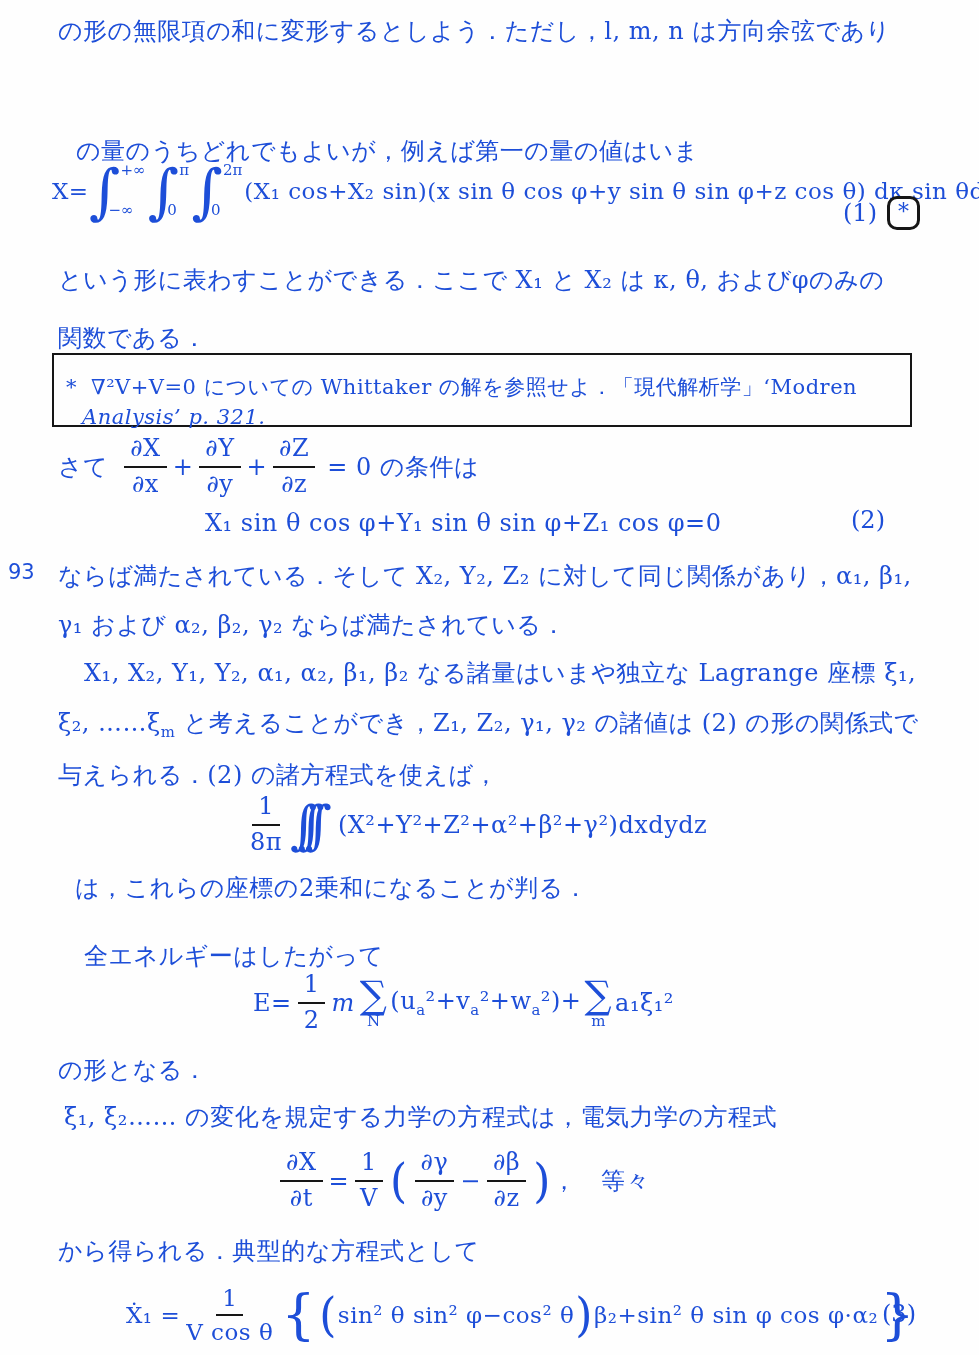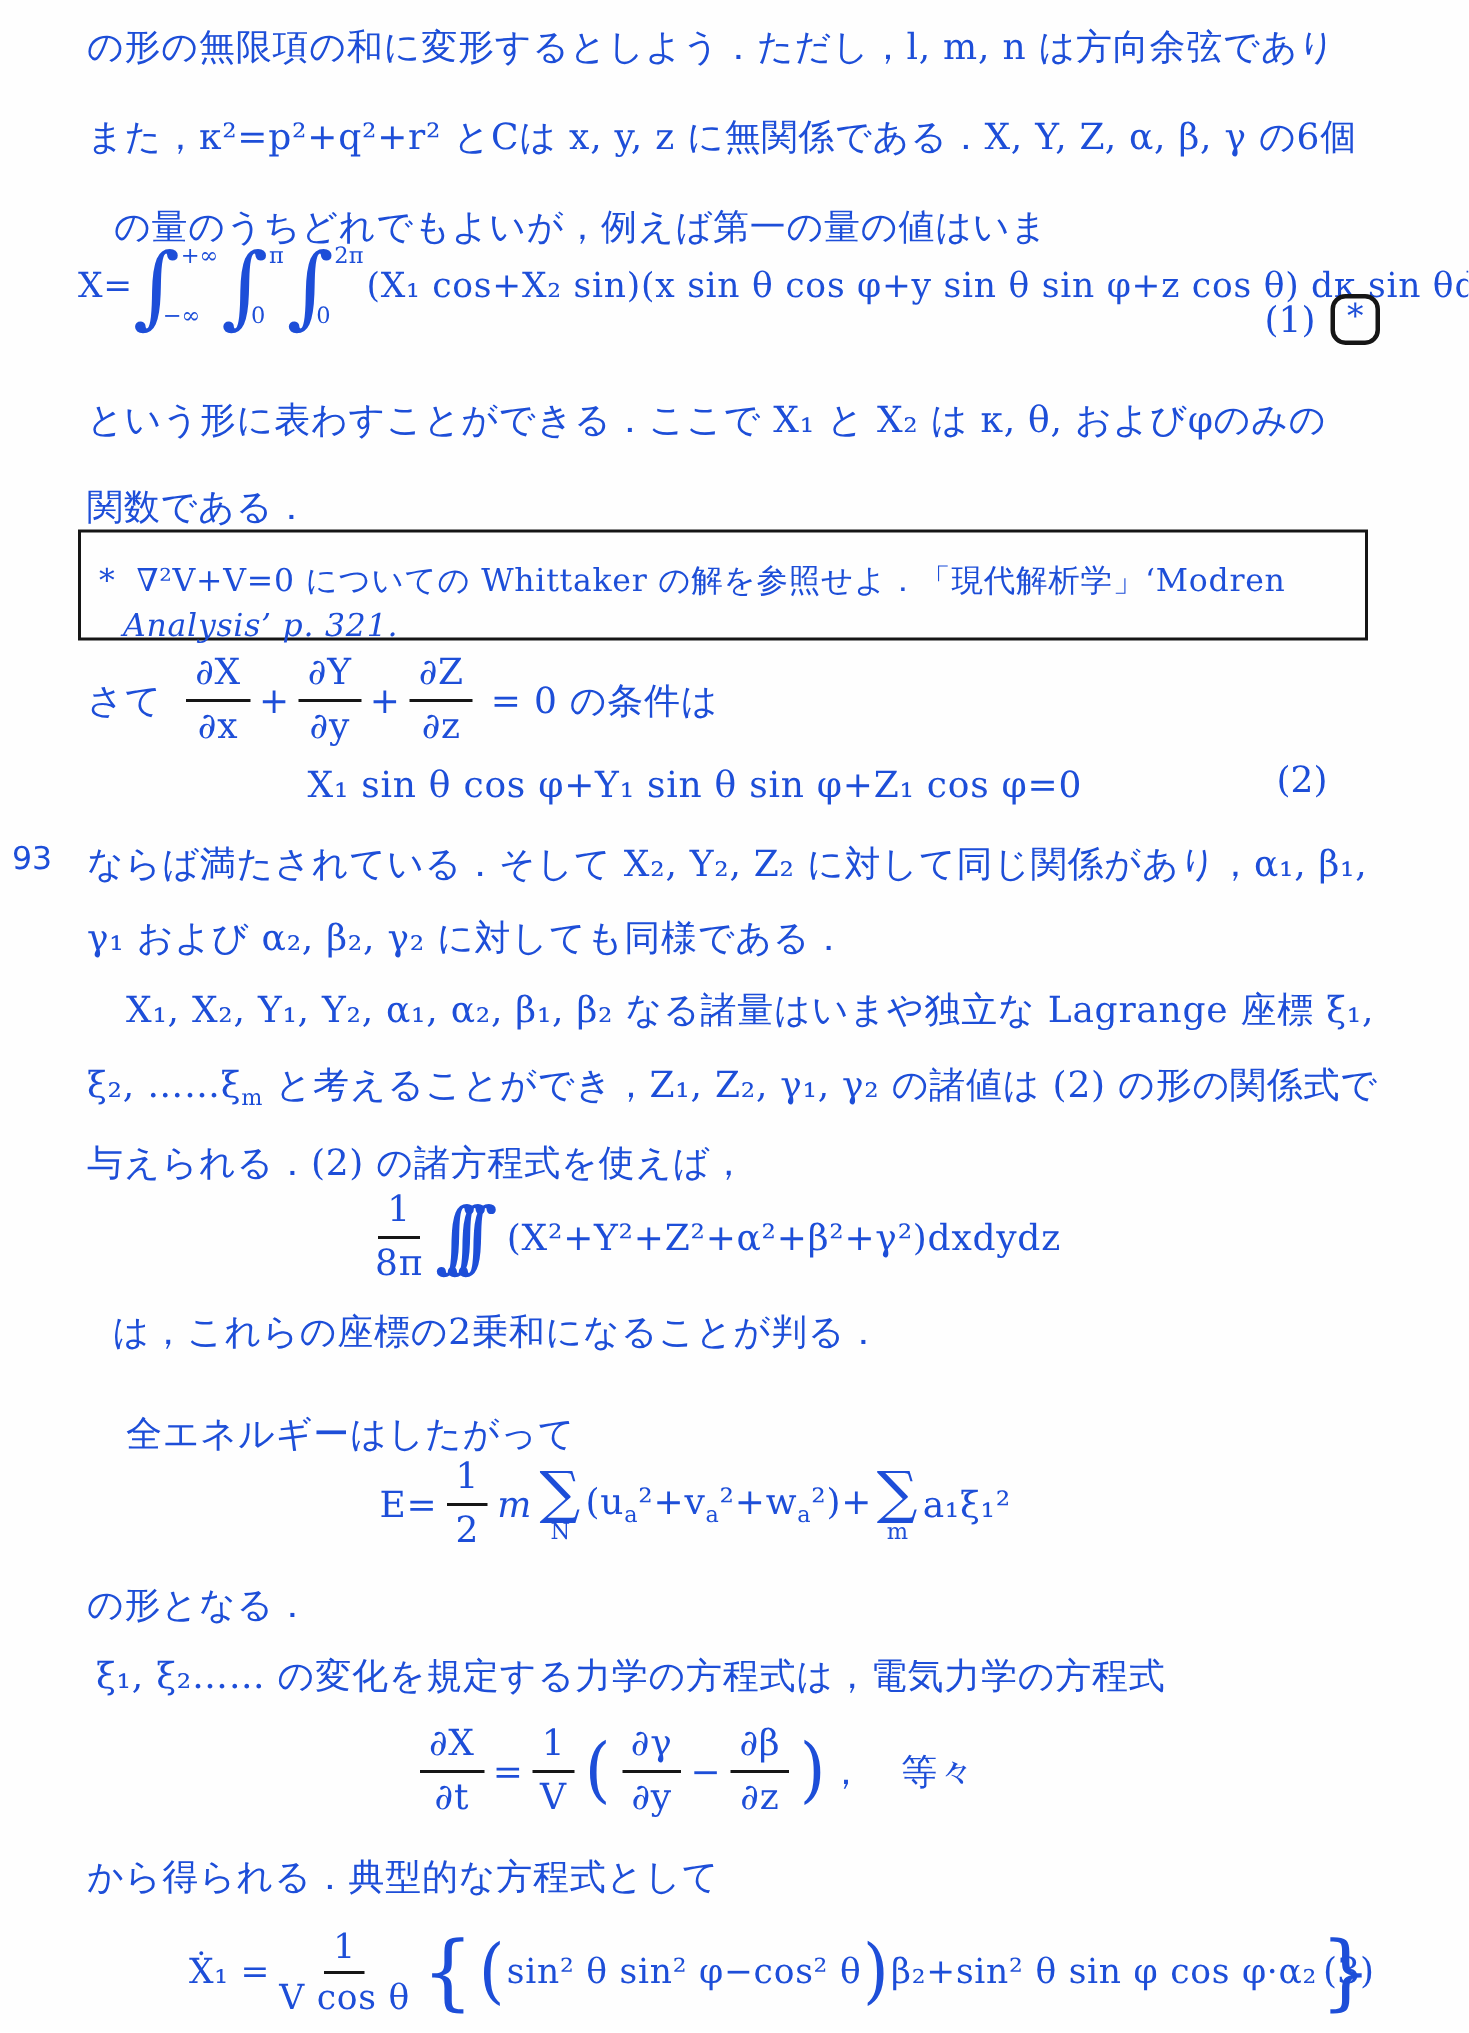--- a/index.html
+++ b/index.html
@@ -33,21 +33,20 @@
   .notebox .fl2 { white-space:nowrap; padding-left:16px;font-style:italic; }
   .fmark { margin-right:14px; }
   .pageno { position:absolute; left:8px; top:560px; font-size:21px; font-family:"DejaVu Sans","Liberation Sans",sans-serif; }
 </style>
 </head>
 <body>
 
 <div class="page">
 
   <div class="t" style="left:58px; top:14px;">の形の無限項の和に変形するとしよう．ただし，l, m, n は方向余弦であり</div>
-  <div class="t" style="left:58px; top:74px;">また，κ²=p²+q²+r² とCは x, y, z に無関係である．X, Y, Z, α, β, γ の6個</div>
   <div class="t" style="left:76px; top:134px;">の量のうちどれでもよいが，例えば第一の量の値はいま</div>
 
   <div class="eqrow" style="left:52px; top:156px; height:70px; font-size:23px;">
     <span>X=</span>
     <span class="int">
       <span class="iglyph">∫</span>
       <span class="ilims">
           <span class="a">+∞</span>
           <span class="b">−∞</span>
         </span>
@@ -101,21 +100,21 @@
       </span>
     <span style="margin-left:6px;">= 0  の条件は</span>
   </div>
 
   <div class="t" style="left:205px; top:506px;">X₁ sin θ cos φ+Y₁ sin θ sin φ+Z₁ cos φ=0</div>
   <div class="eqnum" style="left:851px; top:506px;">(2)</div>
 
   <div class="pageno">93</div>
 
   <div class="t" style="left:58px; top:559px;">ならば満たされている．そして X₂, Y₂, Z₂ に対して同じ関係があり，α₁, β₁,</div>
-  <div class="t" style="left:58px; top:608px;">γ₁ および α₂, β₂, γ₂ に対しても同様である．</div>
+  <div class="t" style="left:58px; top:608px;">γ₁ および α₂, β₂, γ₂ ならば満たされている．</div>
 
   <div class="t" style="left:84px; top:656px;">X₁, X₂, Y₁, Y₂, α₁, α₂, β₁, β₂ なる諸量はいまや独立な Lagrange 座標 ξ₁,</div>
   <div class="t" style="left:58px; top:706px;">
     <span>ξ₂, ……ξ</span><sub>m</sub><span> と考えることができ，Z₁, Z₂, γ₁, γ₂ の諸値は (2) の形の関係式で</span>
   </div>
   <div class="t" style="left:58px; top:758px;">与えられる．(2) の諸方程式を使えば，</div>
 
   <div class="eqrow" style="left:250px; top:792px; height:66px;">
     <span class="frac" style="margin-left:0;">
         <span class="num">1</span>

